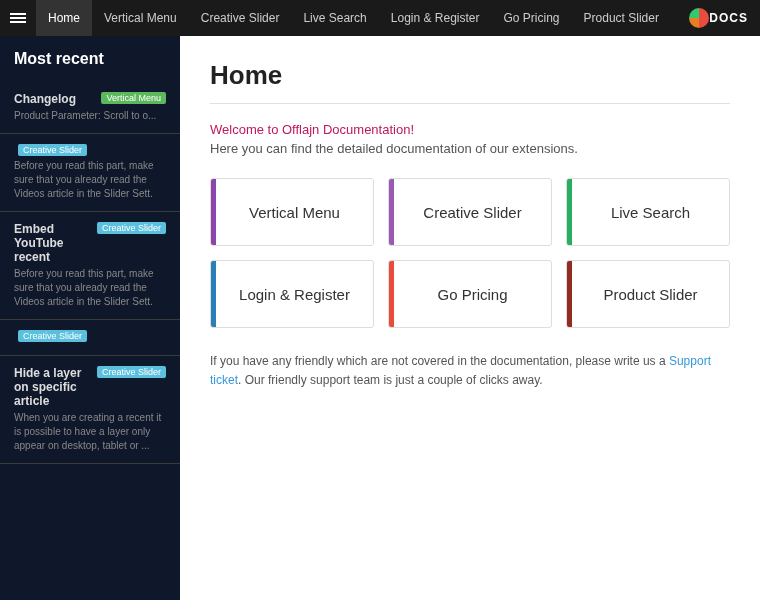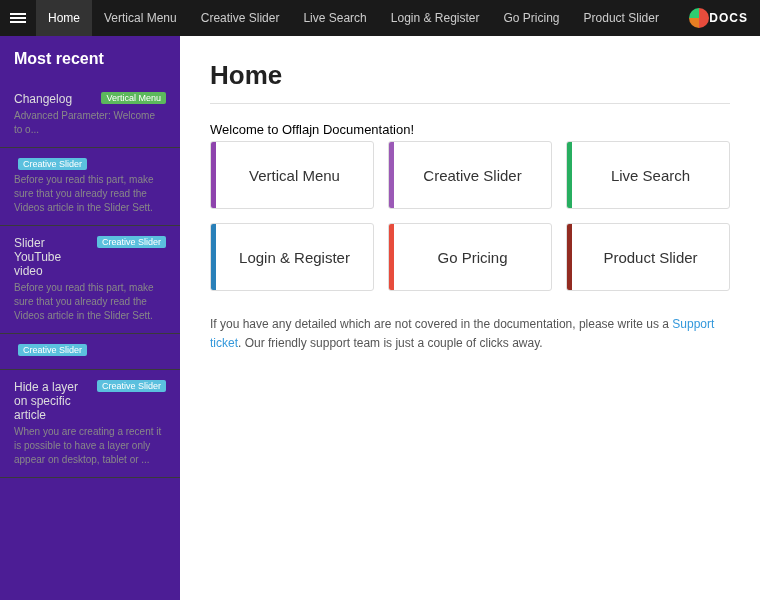--- a/index.html
+++ b/index.html
@@ -72,21 +72,21 @@
     
     .layout {
       display: flex;
       flex: 1;
       overflow: hidden;
     }
 
     
     .sidebar {
       width: 180px;
-      background: #4c1d95;
+      background: #0f172a;
       color: #ccc;
       overflow-y: auto;
       flex-shrink: 0;
       padding: 14px 0 14px 0;
     }
     .sidebar-title {
       color: #fff;
       font-size: 16px;
       font-weight: bold;
       padding: 0 14px 14px 14px;
@@ -98,21 +98,21 @@
     }
     .sidebar-item-header {
       display: flex;
       justify-content: space-between;
       align-items: flex-start;
       margin-bottom: 3px;
     }
     .sidebar-item-title {
       color: #ddd;
       font-size: 12px;
-      font-weight: normal;
+      font-weight: bold;
     }
     .sidebar-badge {
       font-size: 9px;
       padding: 1px 5px;
       border-radius: 2px;
       color: #fff;
       white-space: nowrap;
       flex-shrink: 0;
       margin-left: 4px;
     }
@@ -139,21 +139,21 @@
     .page-title {
       font-size: 26px;
       font-weight: bold;
       color: #222;
       margin-bottom: 18px;
       padding-bottom: 12px;
       border-bottom: 1px solid #e0e0e0;
     }
     .welcome-text {
       font-size: 13px;
-      color: #000000;
+      color: #be185d;
       margin-bottom: 4px;
     }
     .subtitle-text {
       font-size: 13px;
       color: #555;
       margin-bottom: 22px;
     }
 
     
     .cards-grid {
@@ -232,31 +232,31 @@
 <div class="layout">
 
   <aside class="sidebar">
     <div class="sidebar-title">Most recent</div>
     <div id="sidebar-items">
         <div class="sidebar-item">
           <div class="sidebar-item-header">
             <span class="sidebar-item-title">Changelog</span>
             <span class="sidebar-badge badge-vertical">Vertical Menu</span>
           </div>
-          <div class="sidebar-item-desc">Advanced Parameter: Welcome to o...</div>
+          <div class="sidebar-item-desc">Product Parameter: Scroll to o...</div>
         </div>
         <div class="sidebar-item">
           <div class="sidebar-item-header">
             <span class="sidebar-badge badge-creative">Creative Slider</span>
           </div>
           <div class="sidebar-item-desc">Before you read this part, make sure that you already read the Videos article in the Slider Sett.</div>
         </div>
         <div class="sidebar-item">
           <div class="sidebar-item-header">
-            <span class="sidebar-item-title">Slider YouTube video</span>
+            <span class="sidebar-item-title">Embed YouTube recent</span>
             <span class="sidebar-badge badge-creative">Creative Slider</span>
           </div>
           <div class="sidebar-item-desc">Before you read this part, make sure that you already read the Videos article in the Slider Sett.</div>
         </div>
         <div class="sidebar-item">
           <div class="sidebar-item-header">
             <span class="sidebar-badge badge-creative">Creative Slider</span>
           </div>
         </div>
         <div class="sidebar-item">
@@ -265,20 +265,21 @@
             <span class="sidebar-badge badge-creative">Creative Slider</span>
           </div>
           <div class="sidebar-item-desc">When you are creating a recent it is possible to have a layer only appear on desktop, tablet or ...</div>
         </div>
       </div>
   </aside>
 
   <main class="main-content">
     <h1 class="page-title">Home</h1>
     <p class="welcome-text">Welcome to Offlajn Documentation!</p>
+    <p class="subtitle-text">Here you can find the detailed documentation of our extensions.</p>
 
     <div class="cards-grid" id="cards-grid">
         <div class="card">
           <div class="card-stripe" style="background: rgb(142, 68, 173);"></div>
           <div class="card-body">
             <span class="card-label">Vertical Menu</span>
           </div>
         </div>
         <div class="card">
           <div class="card-stripe" style="background: rgb(155, 89, 182);"></div>
@@ -306,16 +307,16 @@
         </div>
         <div class="card">
           <div class="card-stripe" style="background: rgb(146, 43, 33);"></div>
           <div class="card-body">
             <span class="card-label">Product Slider</span>
           </div>
         </div>
       </div>
 
     <p class="footer-note">
-      <span>If you have any detailed which are not covered in the documentation, please write us a </span><span class="support-link">Support ticket</span><span>. Our friendly support team is just a couple of clicks away.</span>
+      <span>If you have any friendly which are not covered in the documentation, please write us a </span><span class="support-link">Support ticket</span><span>. Our friendly support team is just a couple of clicks away.</span>
     </p>
   </main>
 </div>
 
 </body></html>

